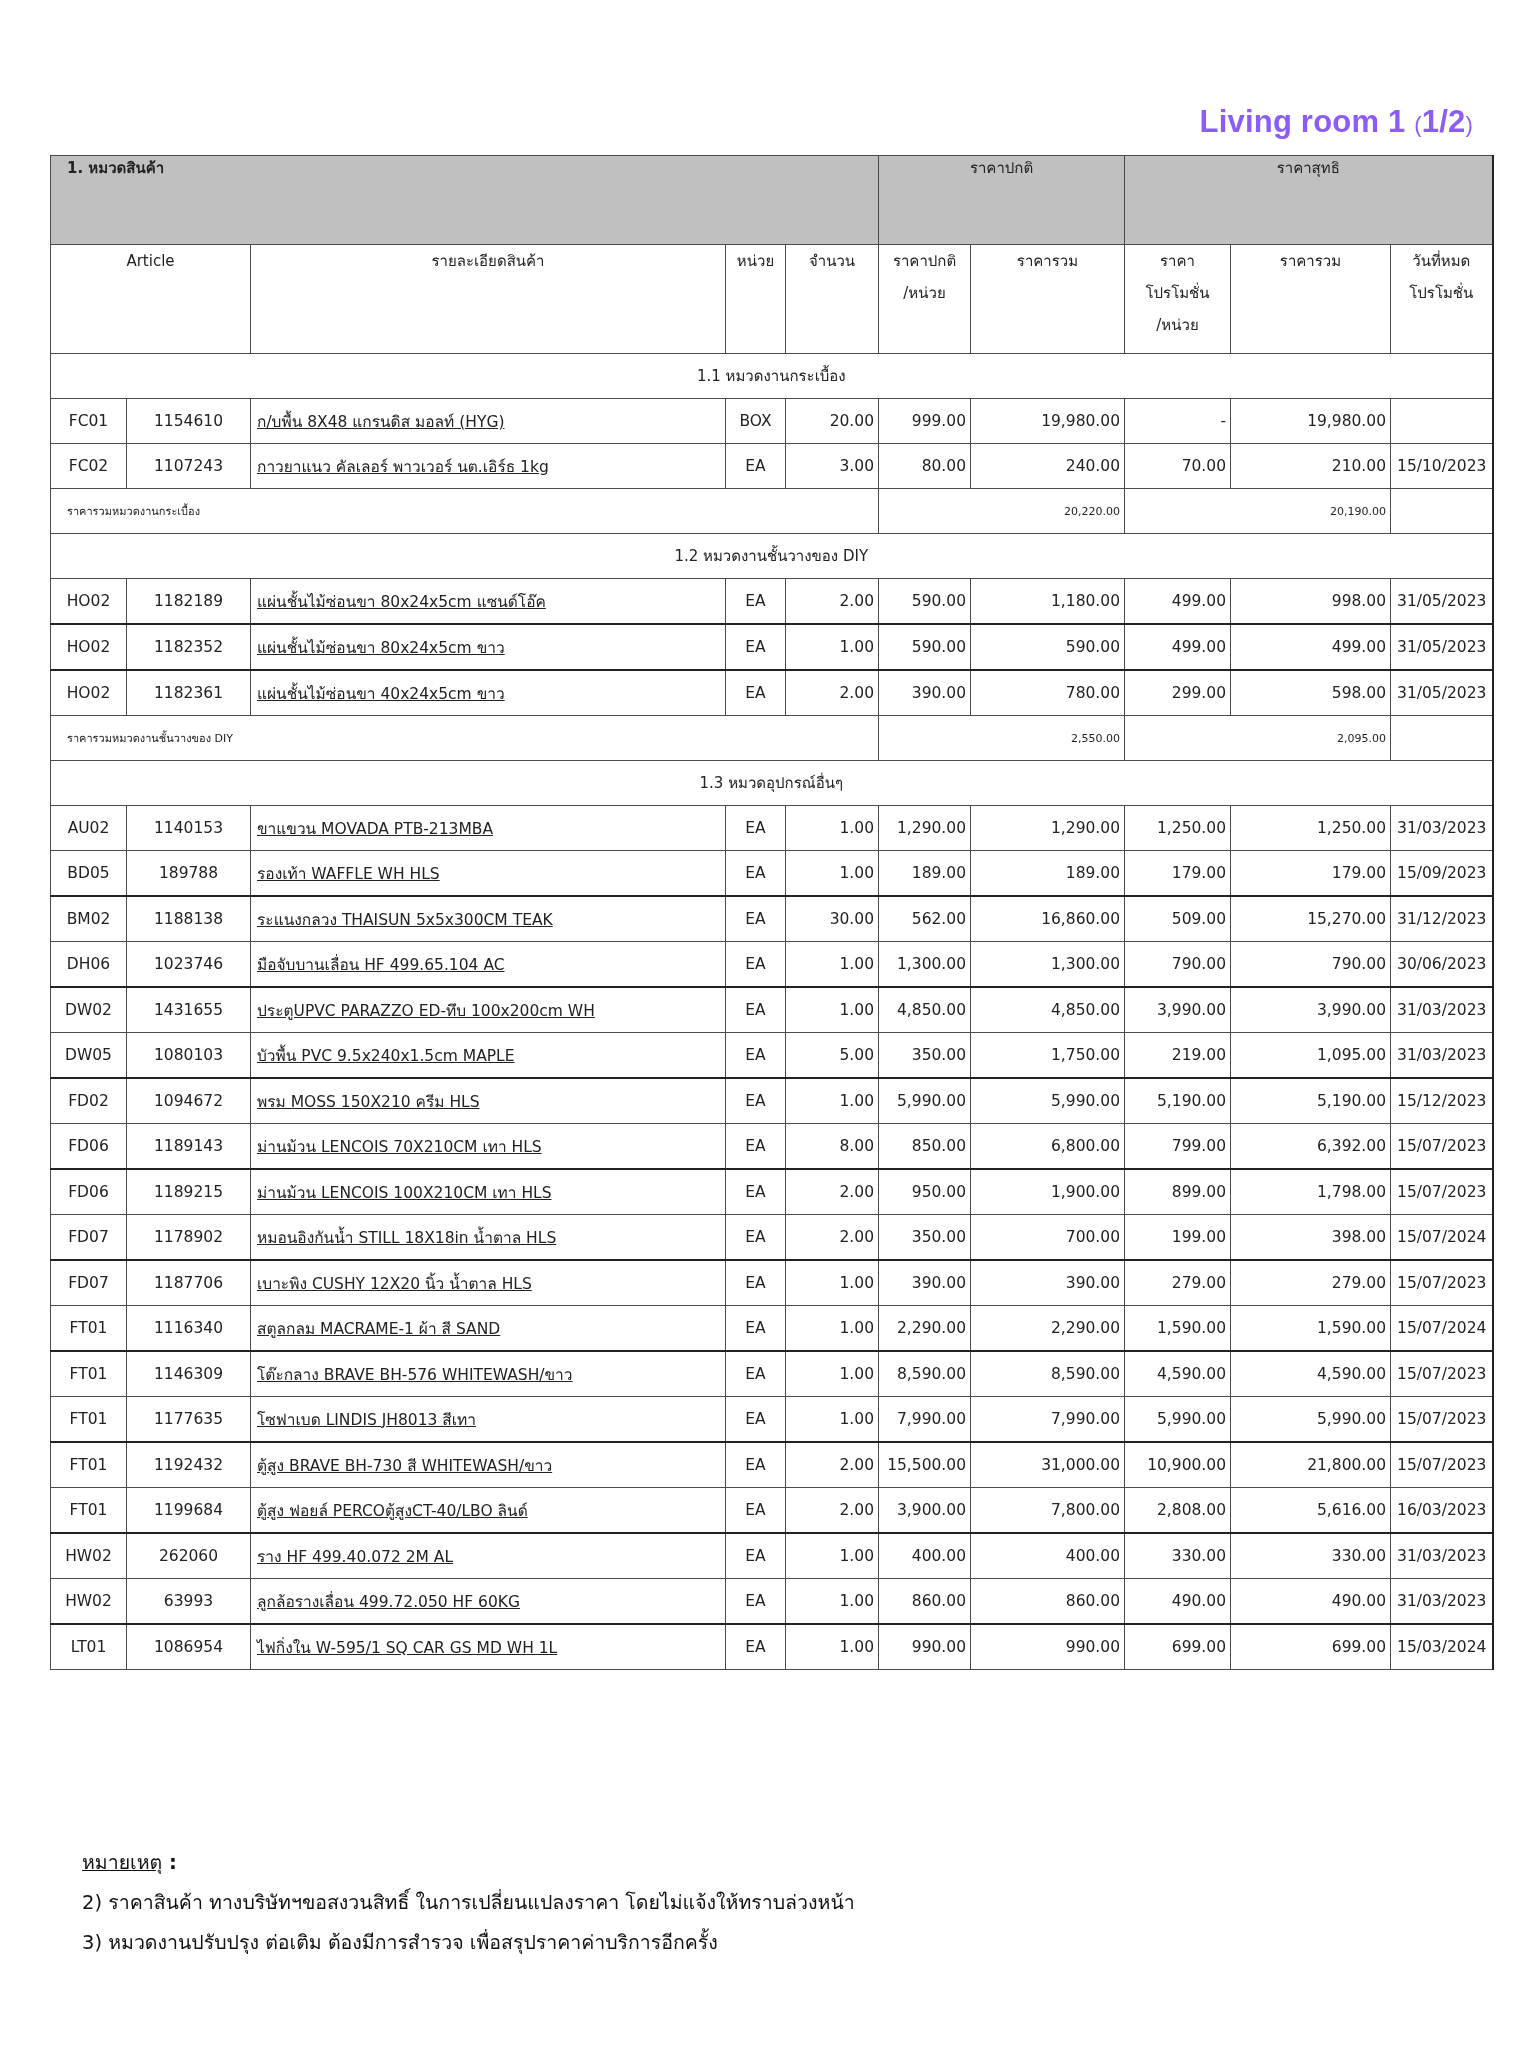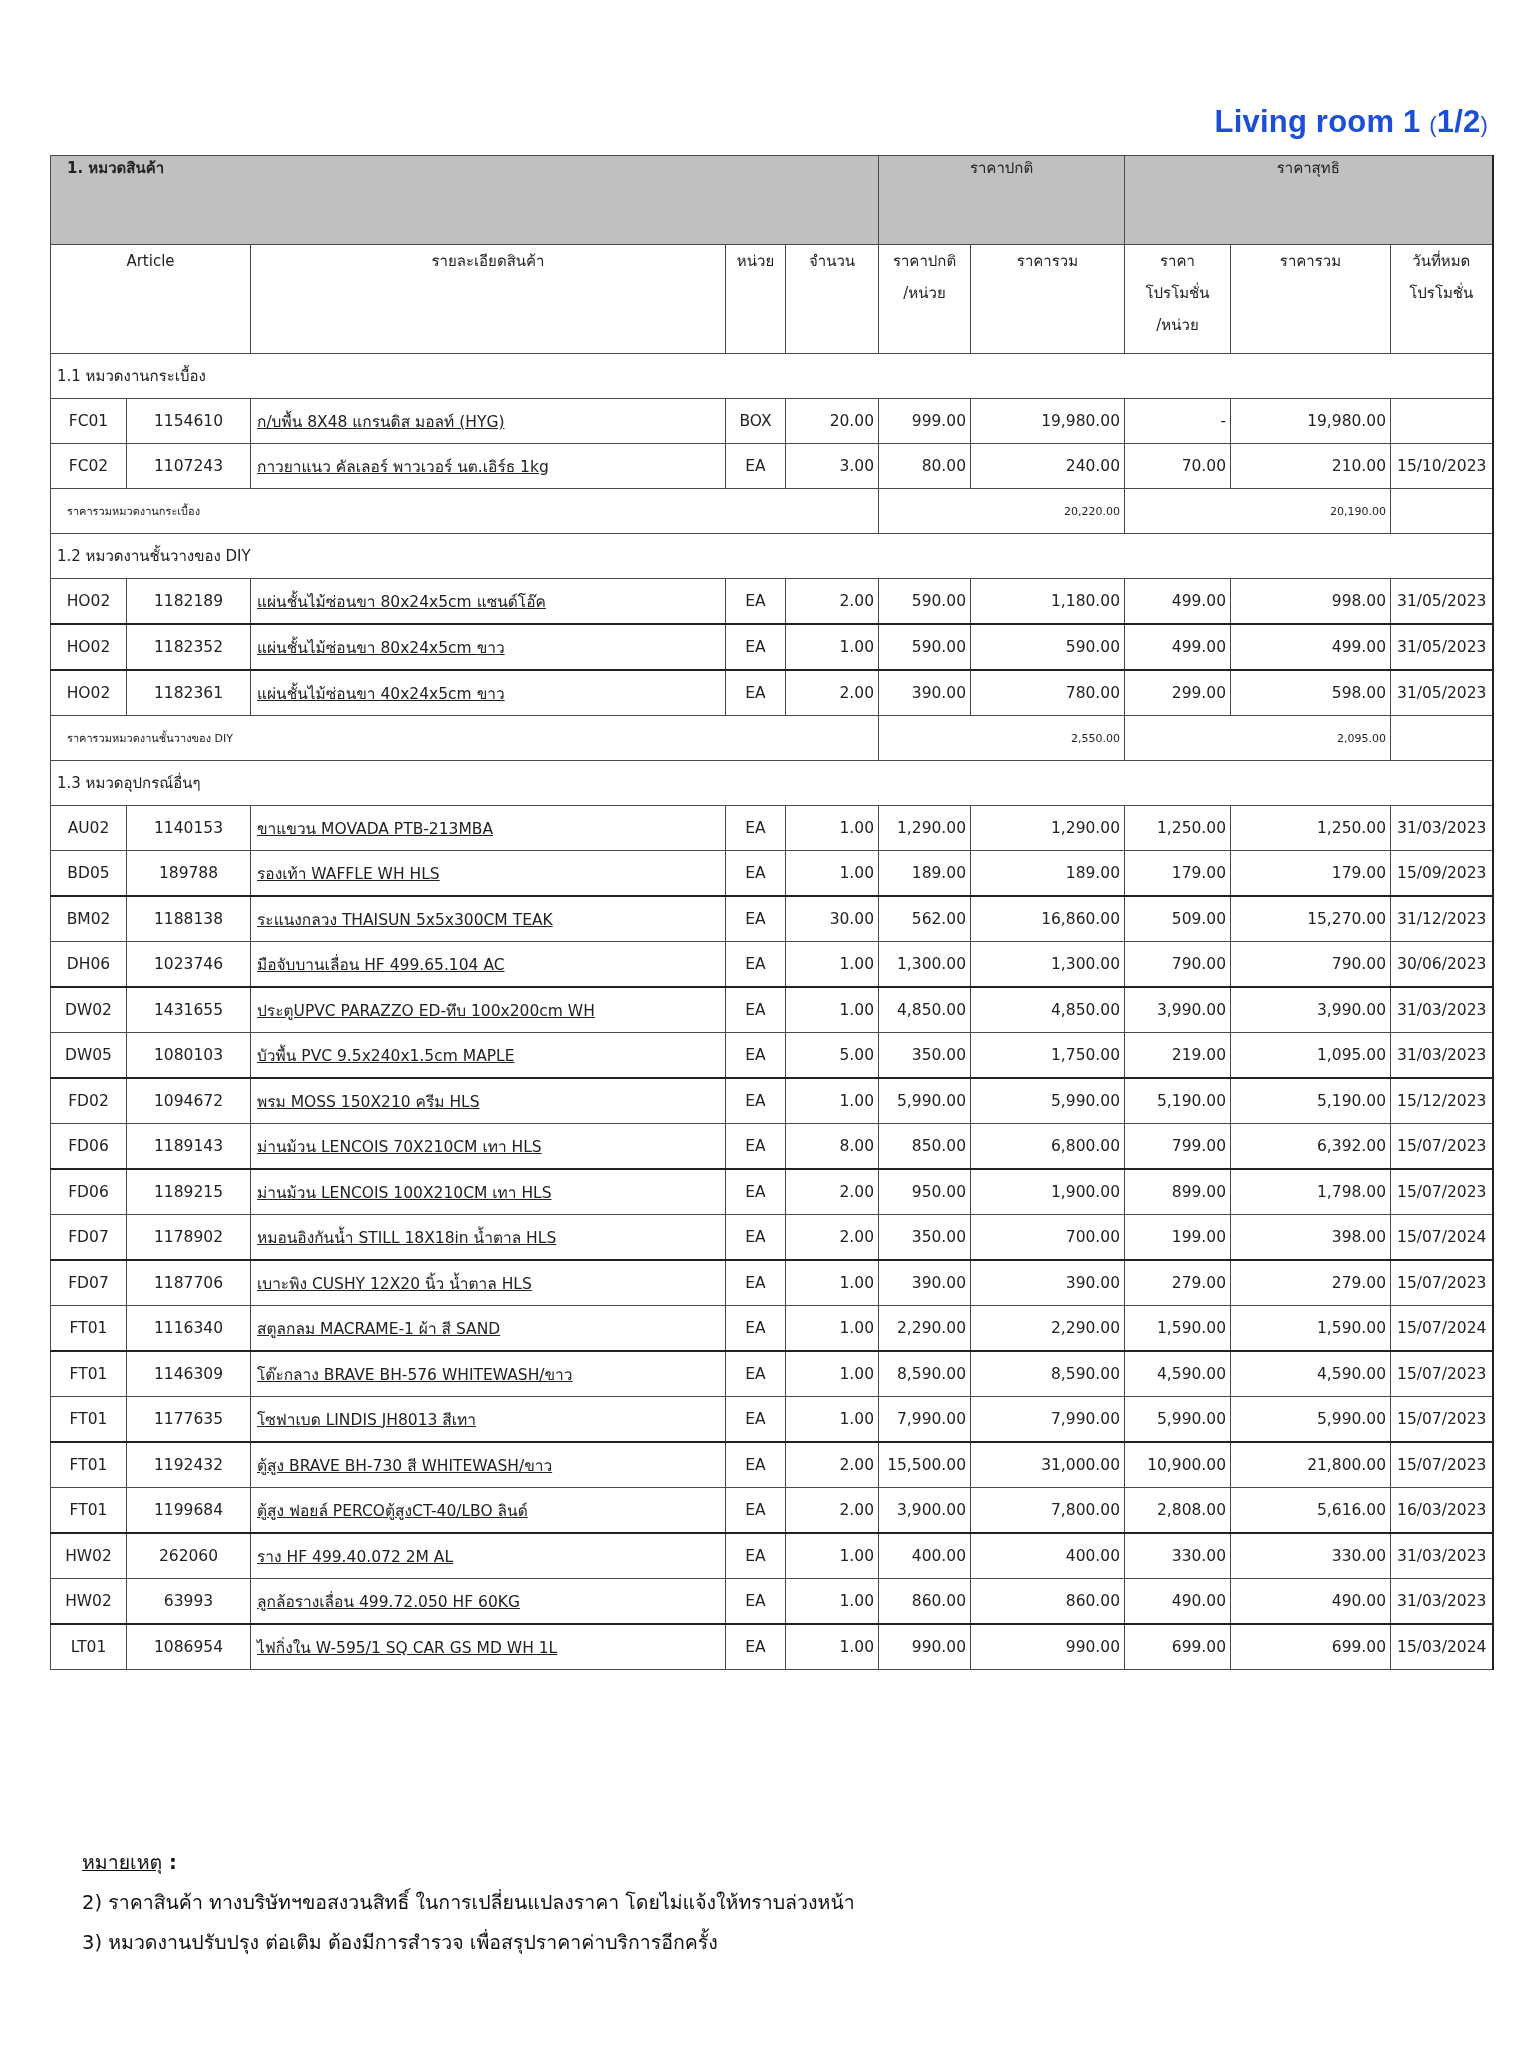--- a/index.html
+++ b/index.html
@@ -1,27 +1,27 @@
 <!DOCTYPE html>
 <html><head>
 <meta charset="utf-8">
 <style>
   html, body { margin: 0; padding: 0; background: #ffffff; }
   body { width: 1536px; height: 2048px; position: relative; font-family: "DejaVu Sans", "Liberation Sans", sans-serif; color: #1a1a1a; overflow: hidden; }
-  .title { position: absolute; right: 48px; top: 104px; font-family: "Liberation Sans", sans-serif; font-weight: bold; font-size: 31px; color: #1d4ed8; letter-spacing: 0.2px; }
+  .title { position: absolute; right: 63px; top: 104px; font-family: "Liberation Sans", sans-serif; font-weight: bold; font-size: 31px; color: #8b5cf6; letter-spacing: 0.2px; }
   .title .paren { font-size: 22px; font-weight: normal; }
   table.quote { position: absolute; left: 50px; top: 155px; width: 1442px; border-collapse: collapse; table-layout: fixed; font-size: 15px; }
   table.quote td, table.quote th { border: 1.3px solid #4a4a4a; padding: 0 6px; font-weight: normal; color: #222; white-space: nowrap; overflow: hidden; }
   table.quote { border-right: 2.5px solid #222; padding-left: 32px; }
   .hdr-gray td { background: #c0c0c0; height: 88px; vertical-align: top; padding-top: 8px; font-size: 15px; }
   .hdr-gray td.cat { font-weight: bold; padding-left: 16px; }
   .hdr-gray td.grp { text-align: center; }
   .subhdr td { height: 108px; vertical-align: top; padding-top: 6px; text-align: center; line-height: 32px; font-size: 15px; }
   .sec td { height: 44px; vertical-align: middle; border-left: none; border-right: none; font-size: 15px; padding-left: 14px; }
-  .sec td:last-child { border-right: 2.5px solid #222; }
+  .sec td:last-child { border-right: 2.5px solid #222; text-align: center; }
   .row td { height: 44px; vertical-align: middle; font-size: 15.5px; }
   .row.thick td { border-top: 2.5px solid #222; }
   .c { text-align: center; }
   .r { text-align: right; padding-right: 4px !important; }
   .l { text-align: left; text-decoration: underline; }
   .sum td { height: 44px; vertical-align: middle; font-size: 11px; }
   .sum td.lbl { padding-left: 16px; text-align: left; }
   .notes { position: absolute; left: 50px; top: 1843px; font-family: "DejaVu Sans", sans-serif; font-size: 19.5px; color: #111; line-height: 40px; margin-left: 32px; }
   .notes .nt-title { text-decoration: underline; }
   .notes .nt-colon { font-weight: bold; }

